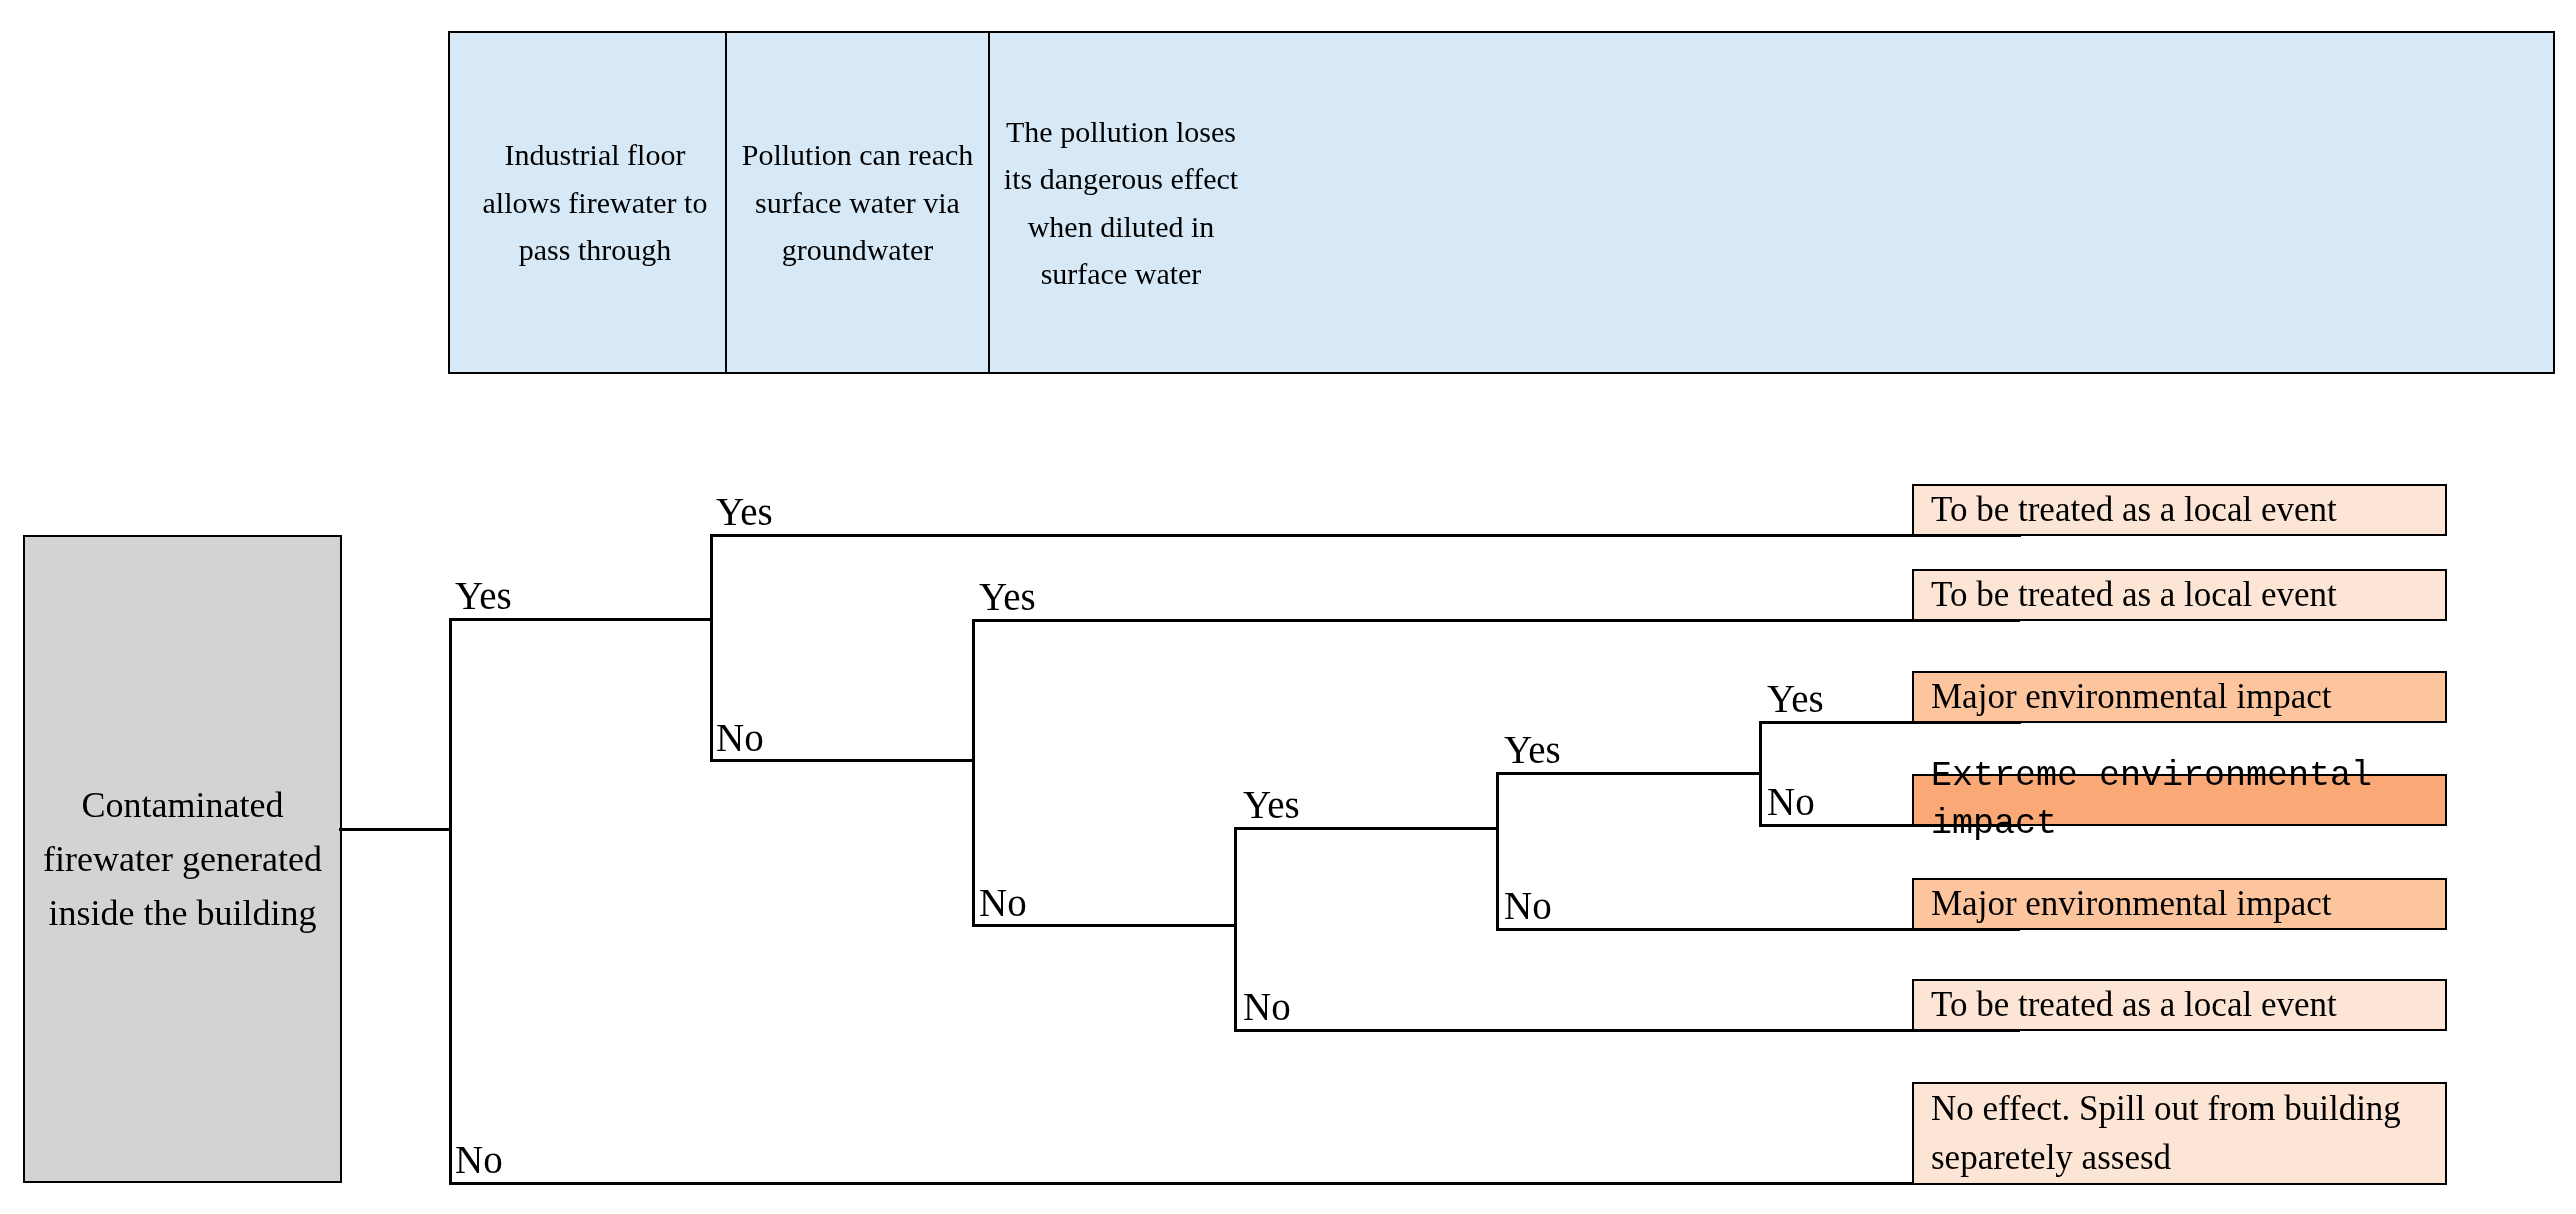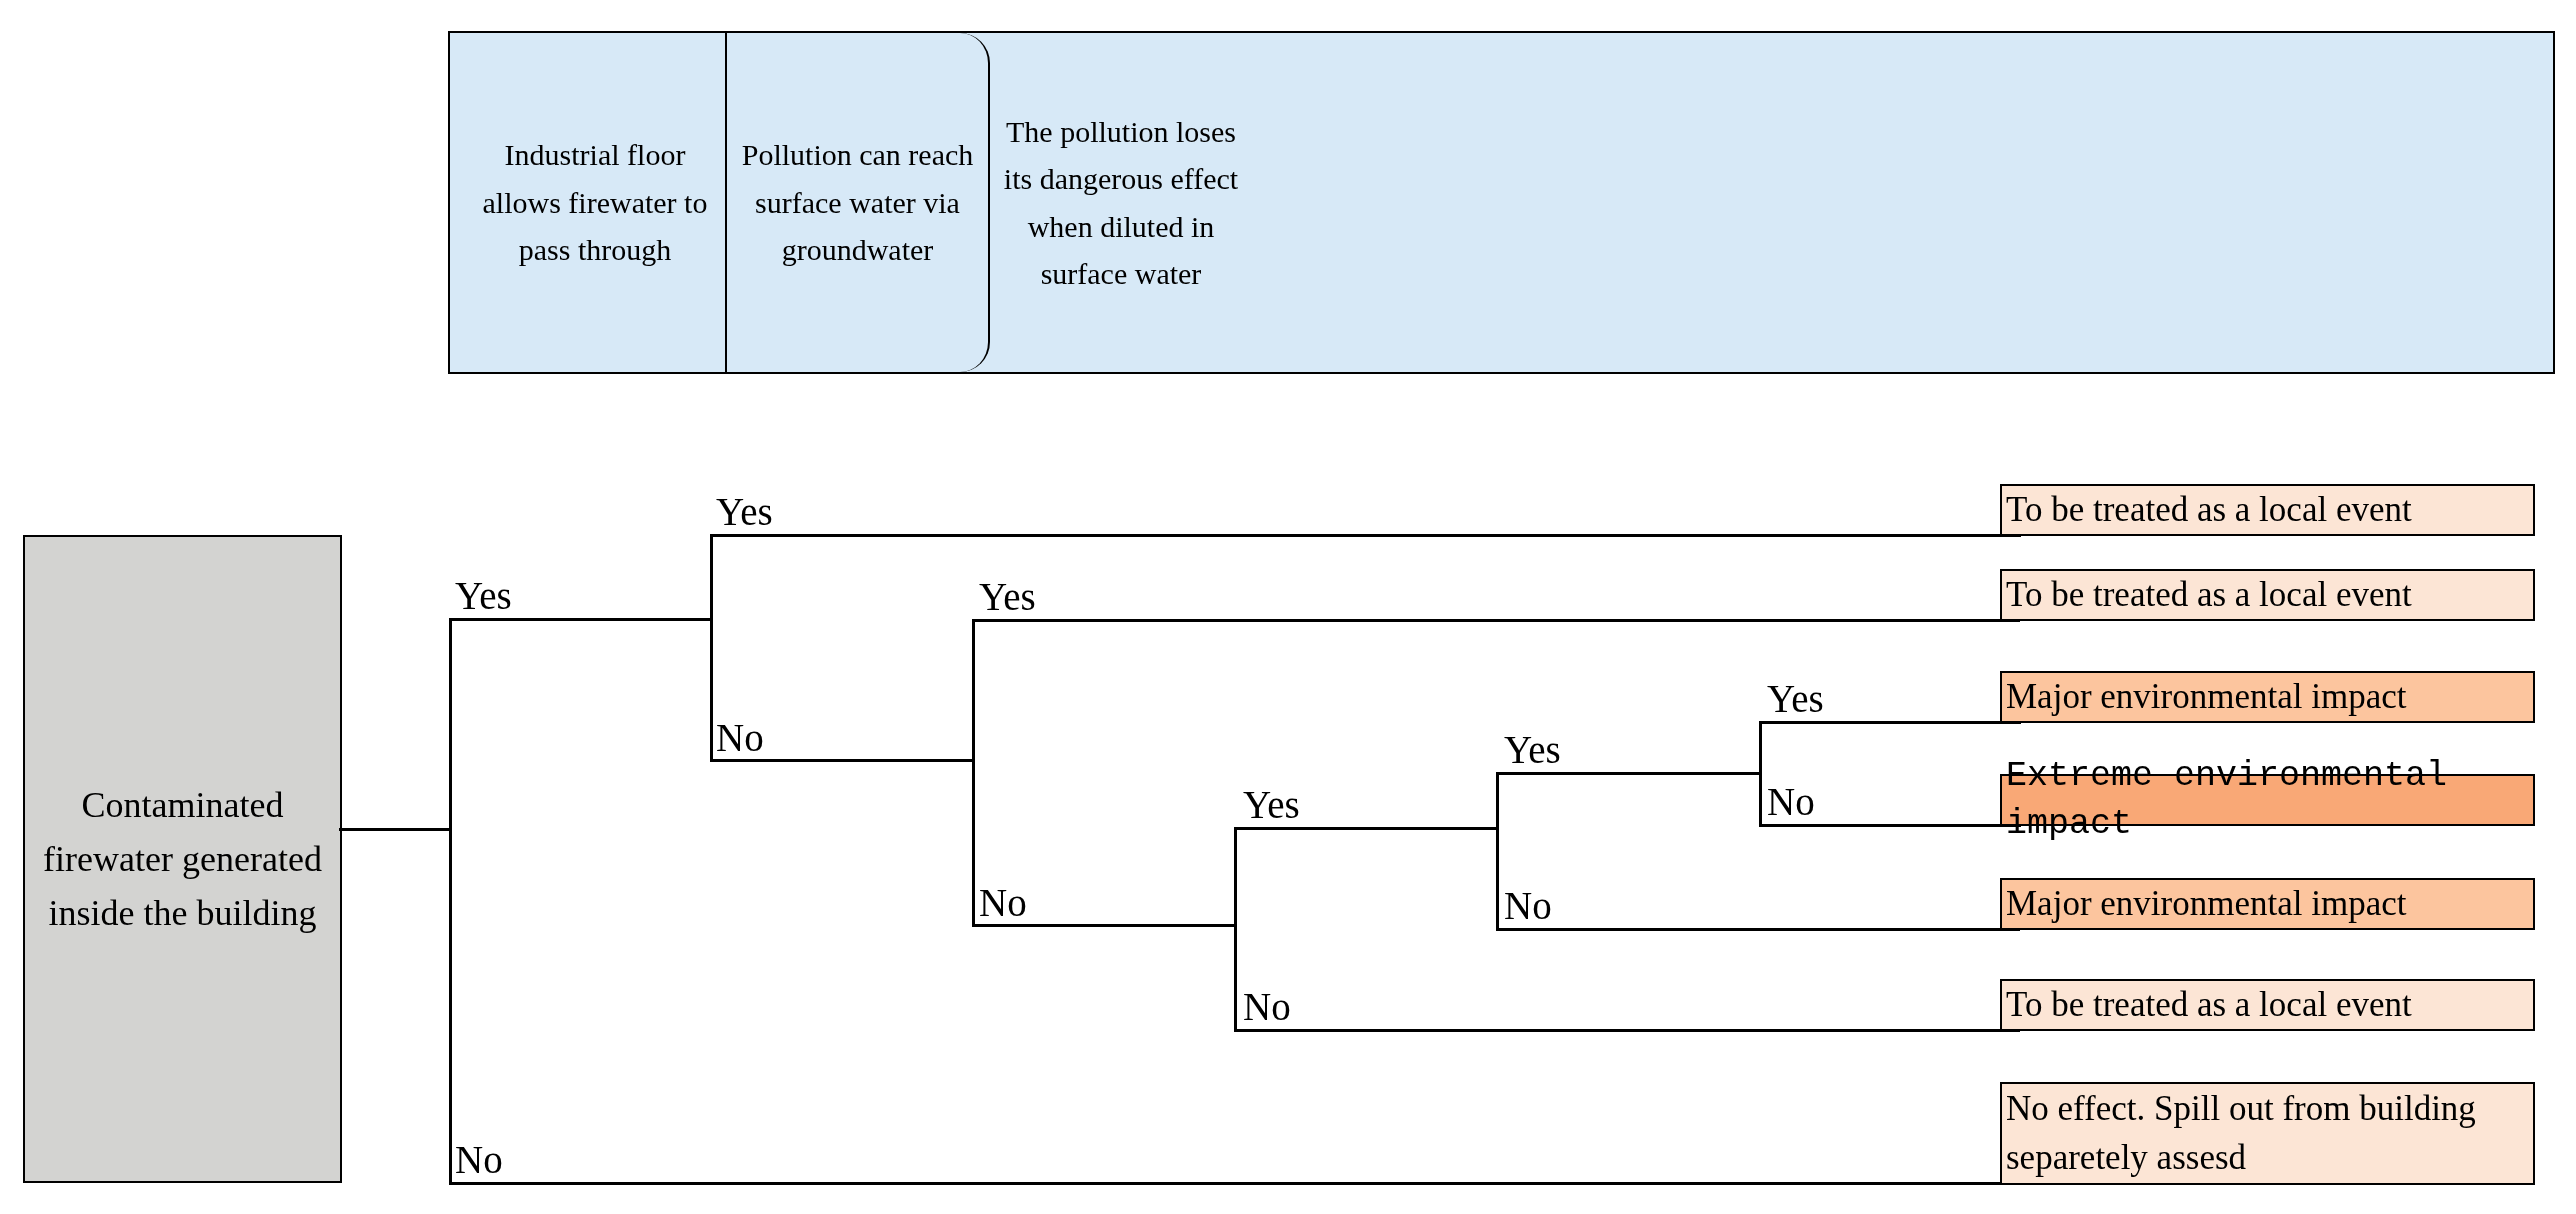--- a/index.html
+++ b/index.html
@@ -32,37 +32,37 @@
   
   .hline, .vline { position:absolute; background:var(--line-color,#000); }
   .hline { height:2.5px; }
   .vline { width:2.5px; }
 
   
   .branch-label { position:absolute; font-size:39px; line-height:1.15; white-space:nowrap; }
 
   
   .outcome {
-    position:absolute; left:2000px; width:535px;
+    position:absolute; left:1912px; width:535px;
     box-sizing:border-box; border:2.5px solid #000;
     display:flex; align-items:center;
-    font-size:35px; line-height:1.38; padding:0 4px;
+    font-size:35px; line-height:1.38; padding:0 17px;
   }
   .sev-local   { background:var(--outcome-local,#fce5d5); }
   .sev-major   { background:var(--outcome-major,#fcc59e); }
   .sev-extreme { background:var(--outcome-extreme,#f9a876); }
 </style>
 </head>
 <body>
 
 <div id="canvas">
 
   <div class="header-table">
     <div class="header-cell" style="flex:0 0 262px;">Industrial floor allows firewater to pass through</div>
-    <div class="header-cell" style="flex:0 0 263px;border-radius:30px;">Pollution can reach surface water via groundwater</div>
+    <div class="header-cell" style="flex:0 0 263px;">Pollution can reach surface water via groundwater</div>
     <div class="header-cell" style="flex:0 0 262px;">The pollution loses its dangerous effect when diluted in surface water</div>
   </div>
 
   <div class="root-box">
     <span>Contaminated firewater generated inside the building</span>
   </div>
 
   <div class="hline" style="left:339px; top:828px; width:112px;"></div>
 
   <div class="vline" style="left:449px; top:618px; height:567px;"></div>

